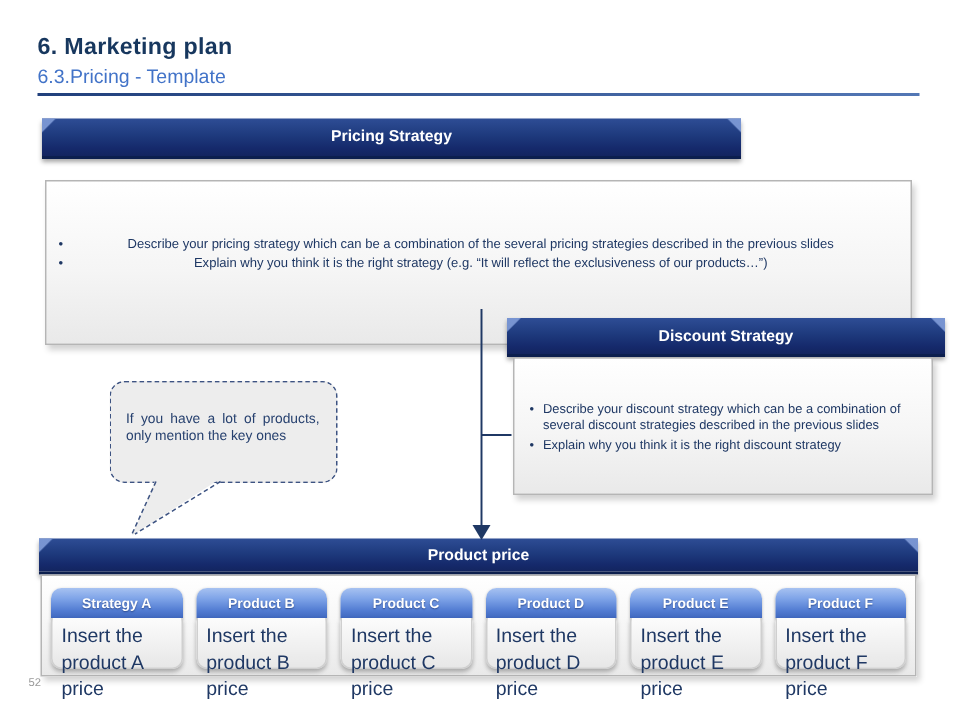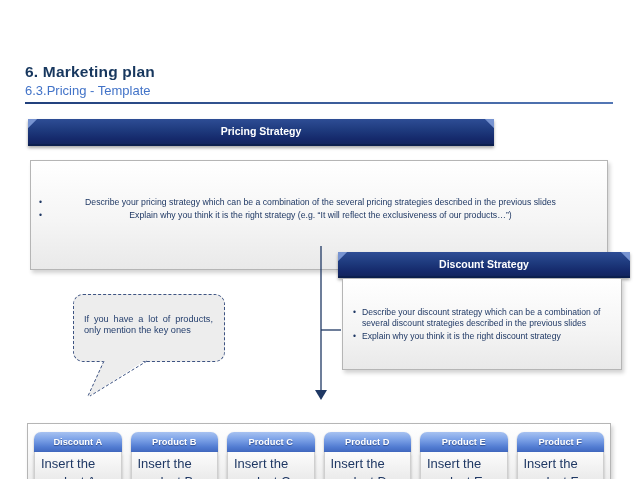--- a/index.html
+++ b/index.html
@@ -1,20 +1,20 @@
 <!DOCTYPE html>
 <html><head>
 <meta charset="utf-8">
 <style>
   html,body{margin:0;padding:0;}
   body{
     width:638px;height:479px;position:relative;background:#ffffff;
     font-family:"Liberation Sans",sans-serif;overflow:hidden;
   }
-  .slide{position:absolute;inset:0;background:#fff;margin-top:40px;}
+  .slide{position:absolute;inset:0;background:#fff;}
 
   
   .title{
     position:absolute;left:25px;top:23px;font-size:15.5px;font-weight:bold;
     color:#17375E;letter-spacing:.2px;
   }
   .subtitle{
     position:absolute;left:25px;top:43px;font-size:13px;color:#4273C8;
   }
   .title-rule{
@@ -111,25 +111,28 @@
     <ul class="bullets">
       <li>Describe your discount strategy which can be a combination of several discount strategies described in the previous slides</li>
       <li>Explain why you think it is the right discount strategy</li>
     </ul>
   </div>
 
   <div class="callout">
     <span>If you have a lot of products, only mention the key ones</span>
   </div>
 
+  <div class="bar" id="product-bar">
+    <span>Product price</span>
+  </div>
   <div class="panel" id="product-body"></div>
 
   <div class="card-row">
     <div class="card">
-      <div class="card-header">Discount A</div>
+      <div class="card-header">Strategy A</div>
       <div class="card-body">Insert the product A price</div>
     </div>
     <div class="card">
       <div class="card-header">Product B</div>
       <div class="card-body">Insert the product B price</div>
     </div>
     <div class="card">
       <div class="card-header">Product C</div>
       <div class="card-body">Insert the product C price</div>
     </div>

